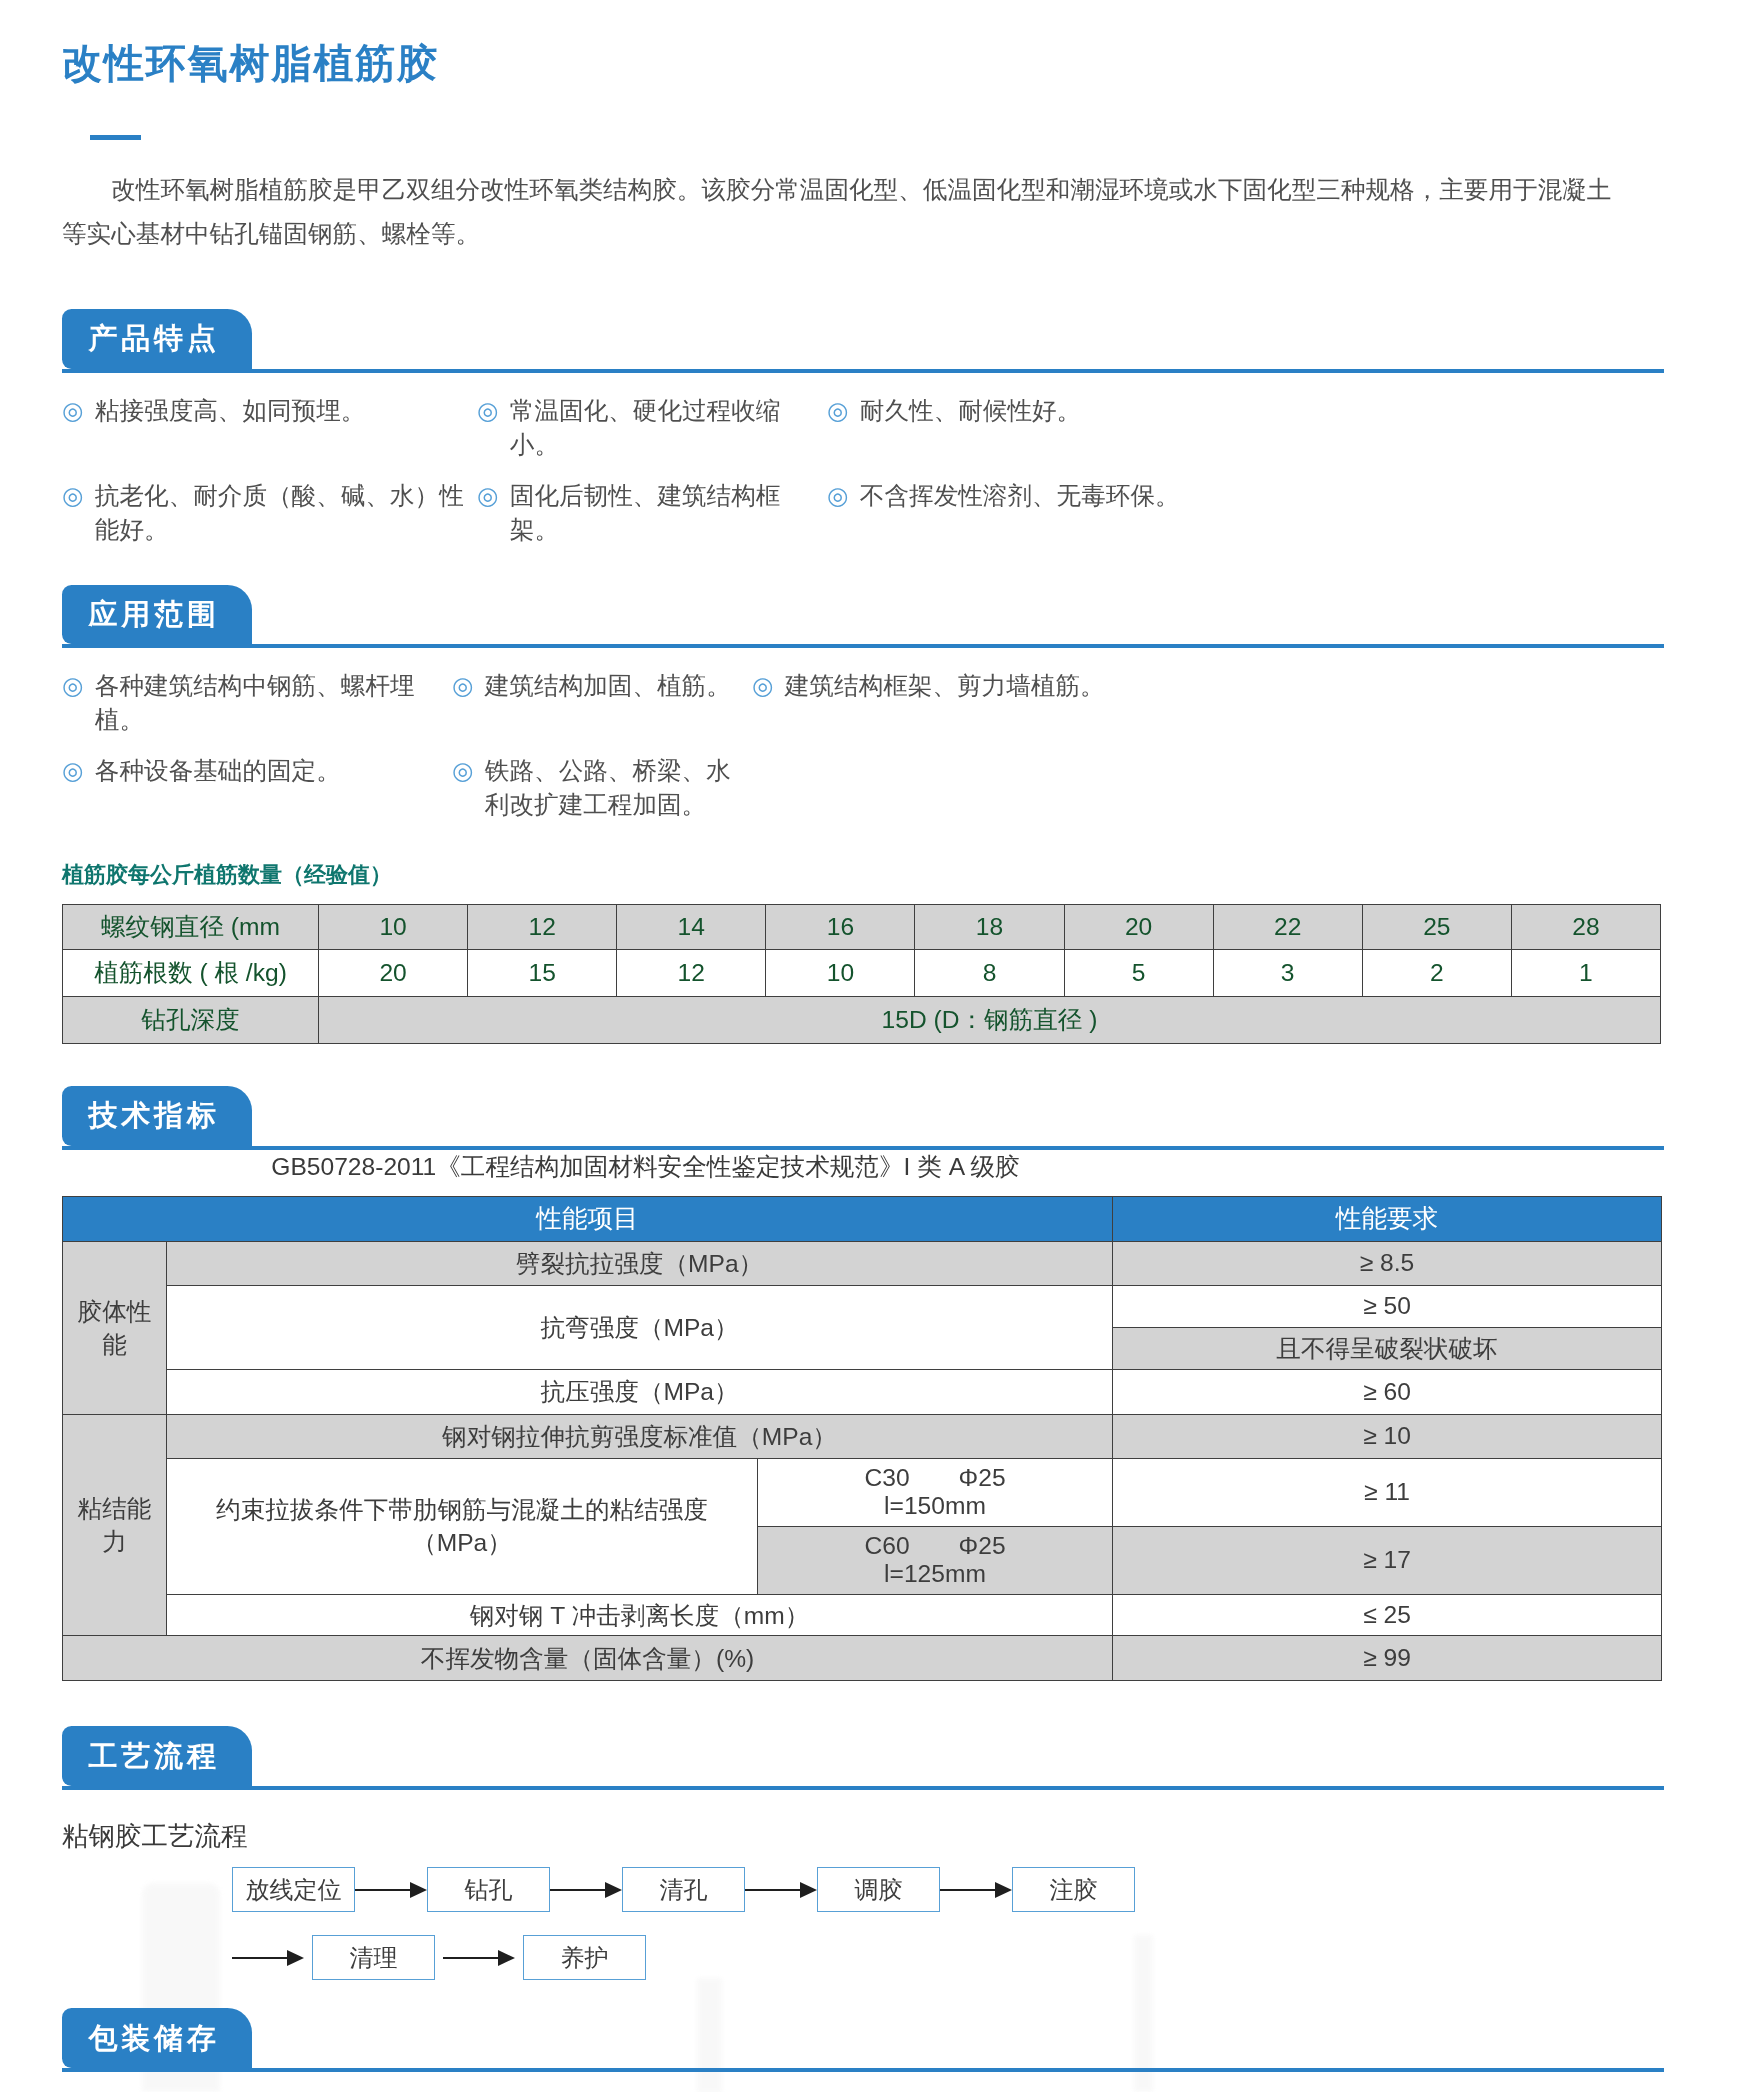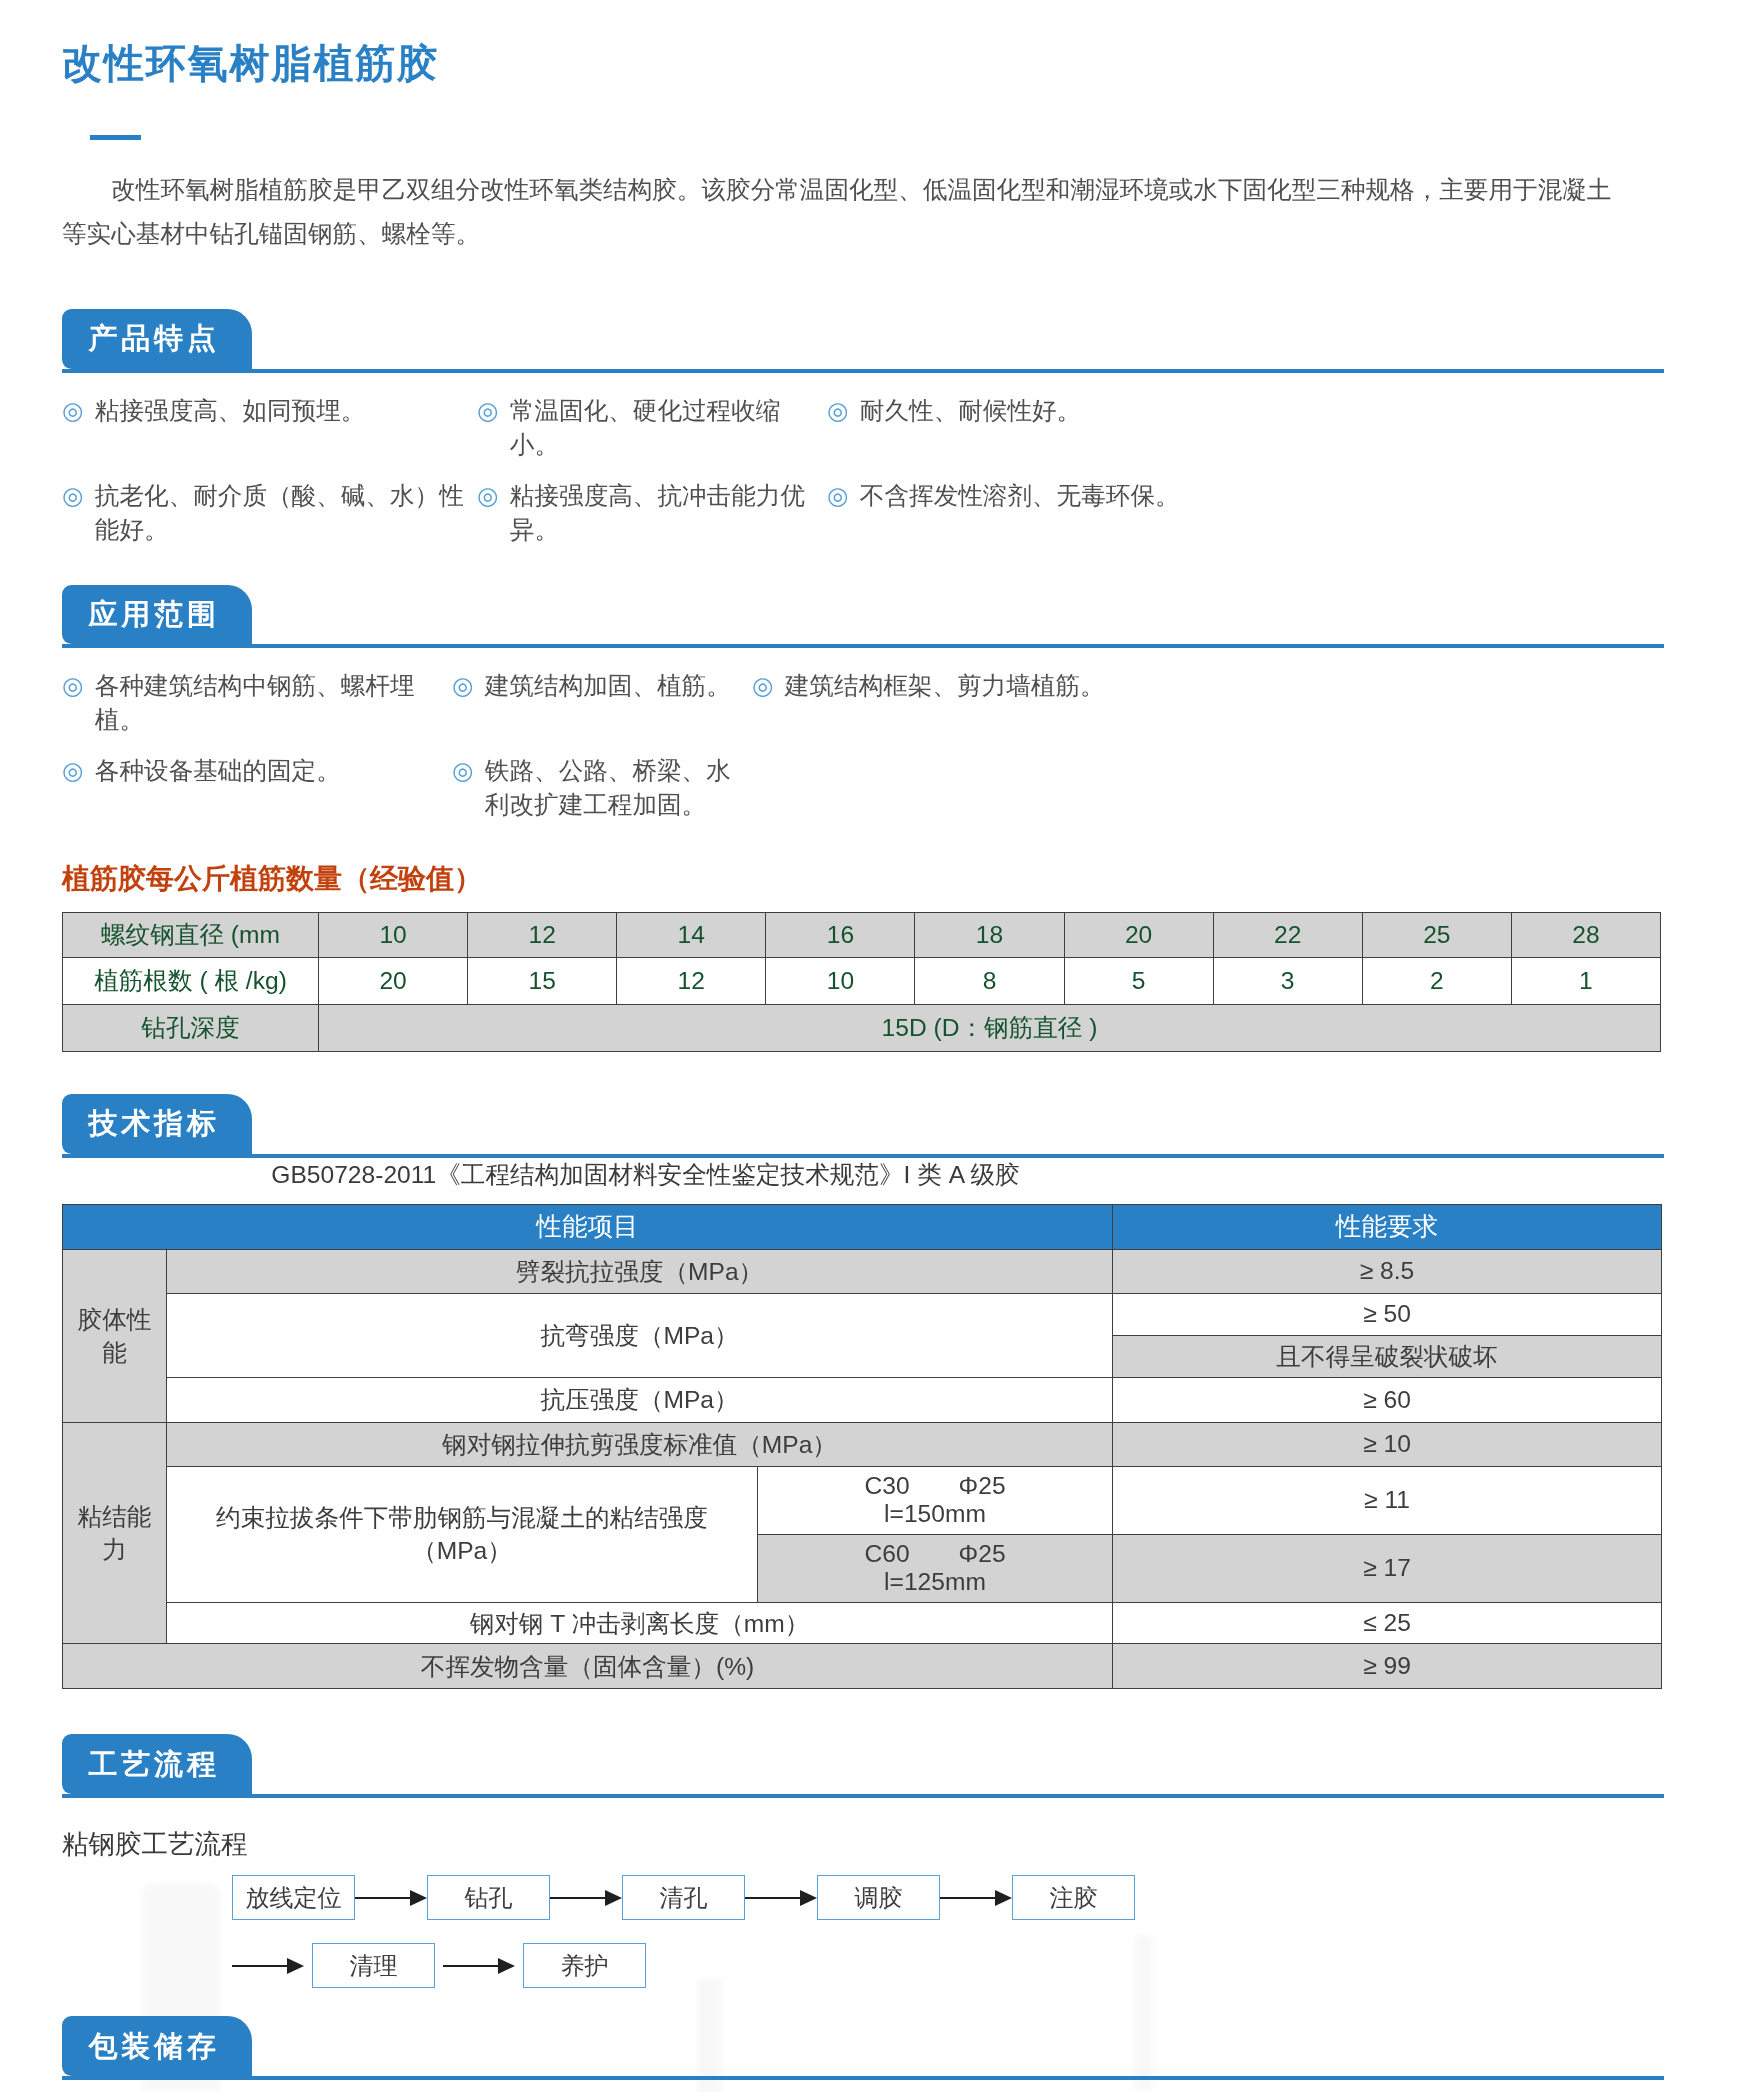--- a/index.html
+++ b/index.html
@@ -32,21 +32,21 @@
   }
 
   
   .bullets { display:grid; row-gap:17px; font-size:24.6px; color:#4f4f4f; }
   .bullets.features { margin-top:21px; grid-template-columns:415px 350px 1fr; }
   .bullets.apps     { margin-top:21px; grid-template-columns:390px 300px 1fr; }
   .bullet { display:flex; align-items:baseline; line-height:34px; }
   .bullet .icn { color:#57a0d7; margin-right:11.4px; font-size:24.6px; flex:0 0 auto; }
 
   
-  .tbl-title { margin-top:38px; font-size:28px; font-weight:bold; color:#c2410c; }
+  .tbl-title { margin-top:38px; font-size:22px; font-weight:bold; color:#0f766e; }
   table.rebar { border-collapse:collapse; table-layout:fixed; width:1599px; margin-top:13.2px; }
   table.rebar td {
     border:1.9px solid #3f3f3f; text-align:center;
     font-size:24.6px; color:#14532d; padding:1.9px 5.7px;
   }
   .gray { background:#d3d3d3; }
 
   
   .tech-caption { font-size:24.6px; color:#3a3a3a; text-align:center; padding-right:435px; }
   table.tech { border-collapse:collapse; table-layout:fixed; width:1599px; margin-top:13.2px; }
@@ -117,21 +117,21 @@
     <div class="bullet">
         <span class="icn">◎</span>
         <span>耐久性、耐候性好。</span>
       </div>
     <div class="bullet">
         <span class="icn">◎</span>
         <span>抗老化、耐介质（酸、碱、水）性能好。</span>
       </div>
     <div class="bullet">
         <span class="icn">◎</span>
-        <span>粘接强度高、抗冲击能力优异。</span>
+        <span>固化后韧性、建筑结构框架。</span>
       </div>
     <div class="bullet">
         <span class="icn">◎</span>
         <span>不含挥发性溶剂、无毒环保。</span>
       </div>
   </div>
 
   <div class="sec-head mt-apps">
     <span class="badge">应用范围</span>
   </div>

